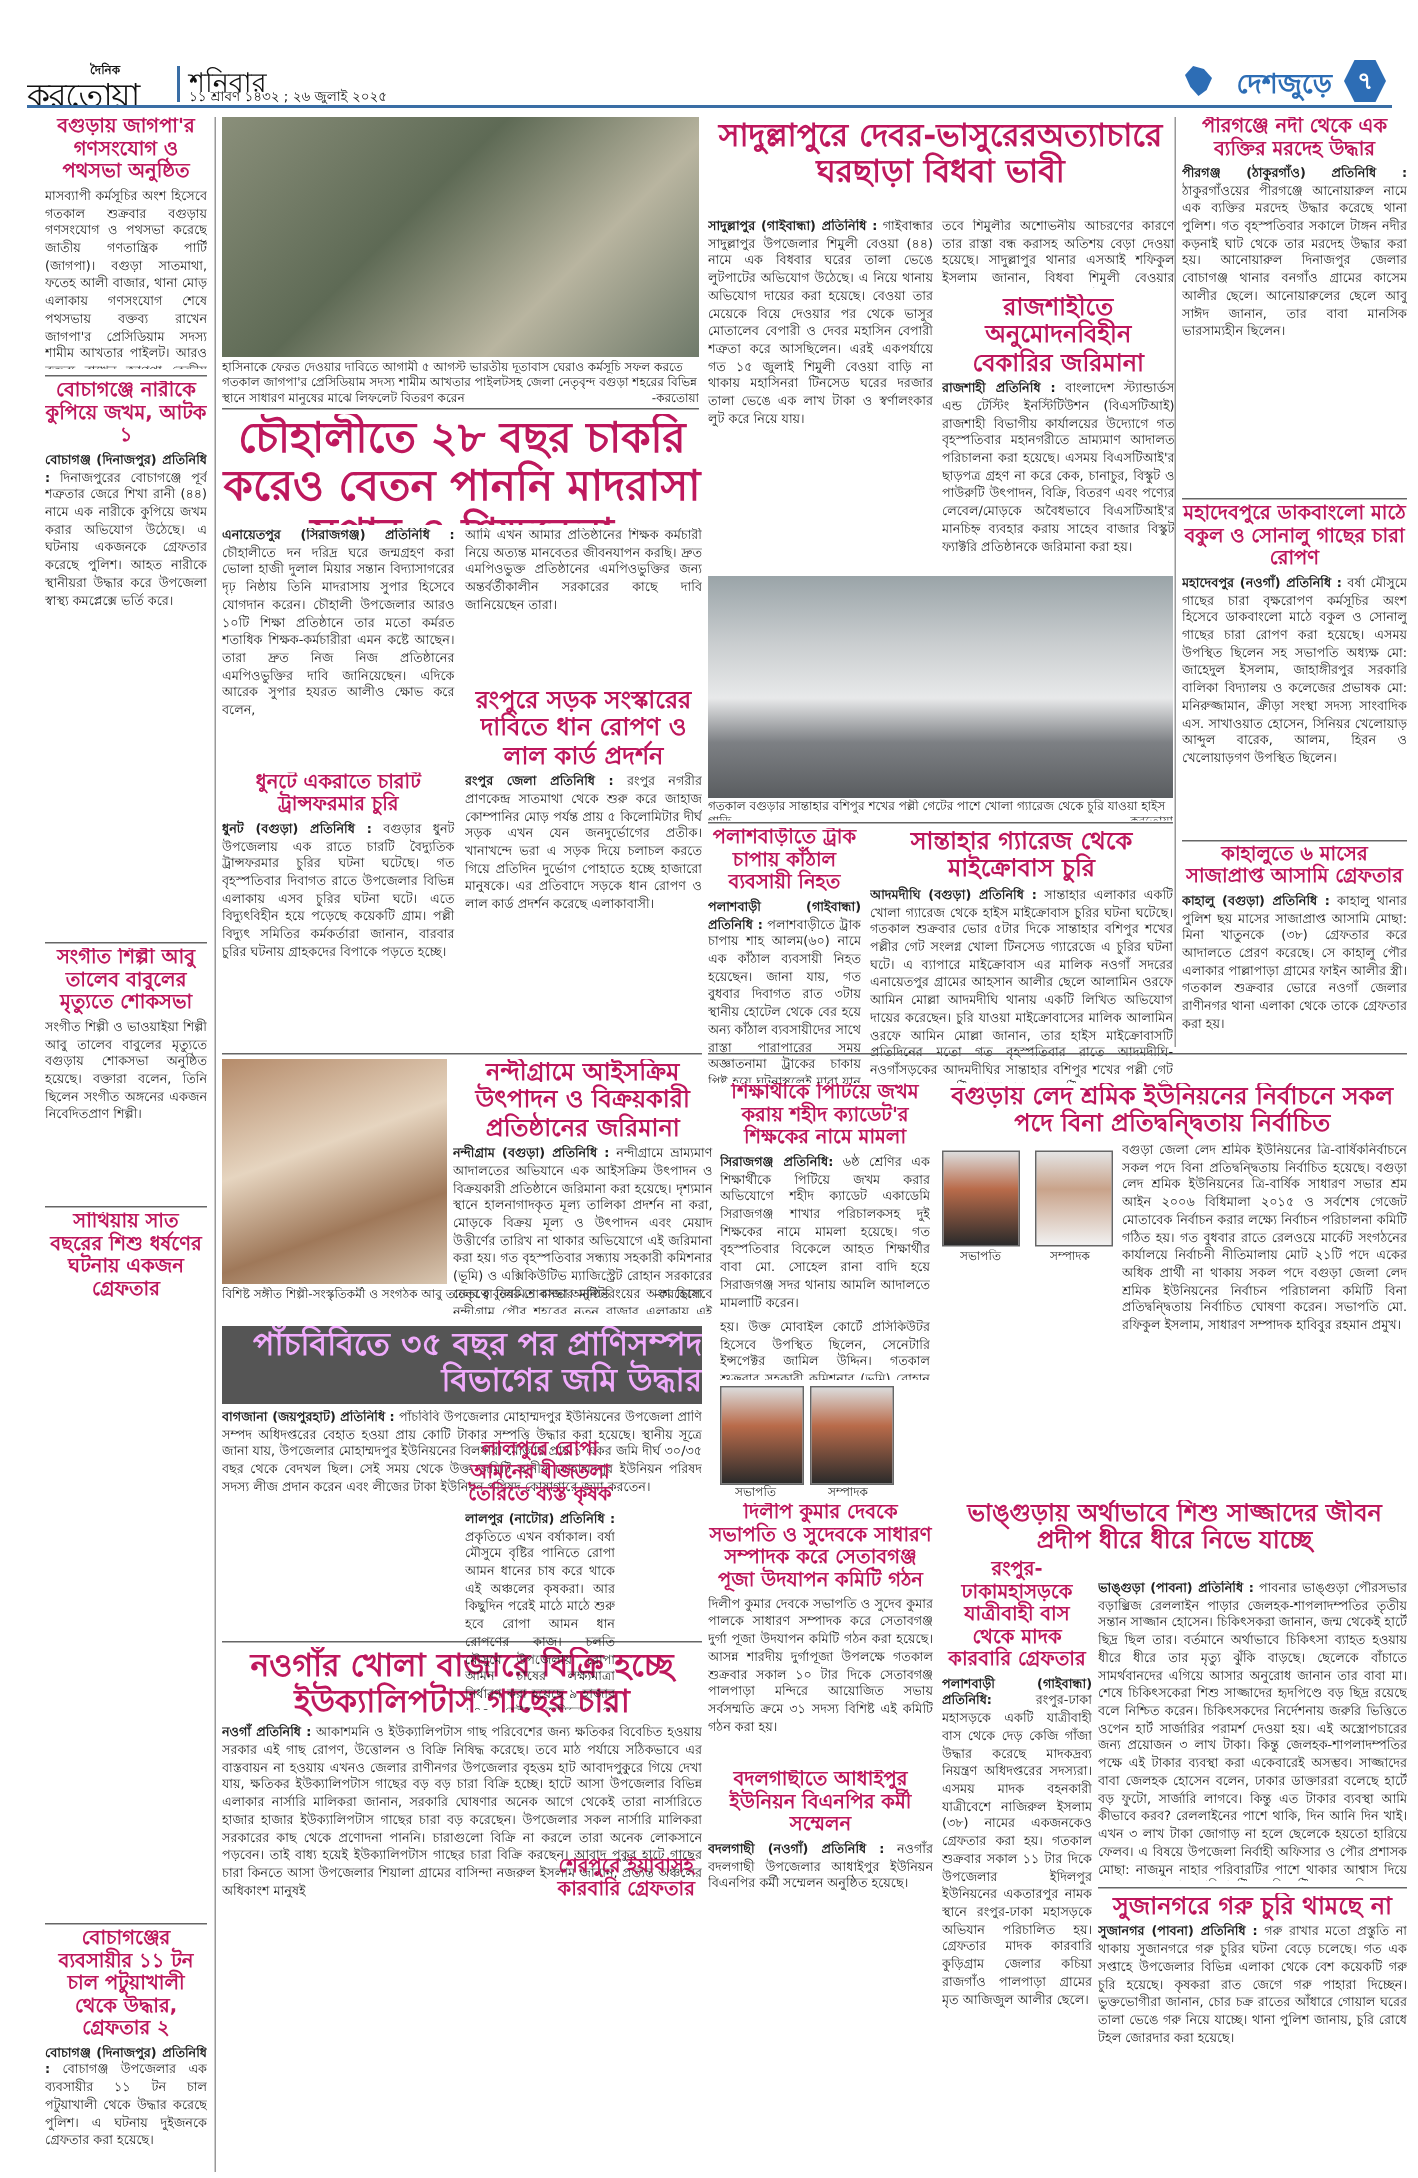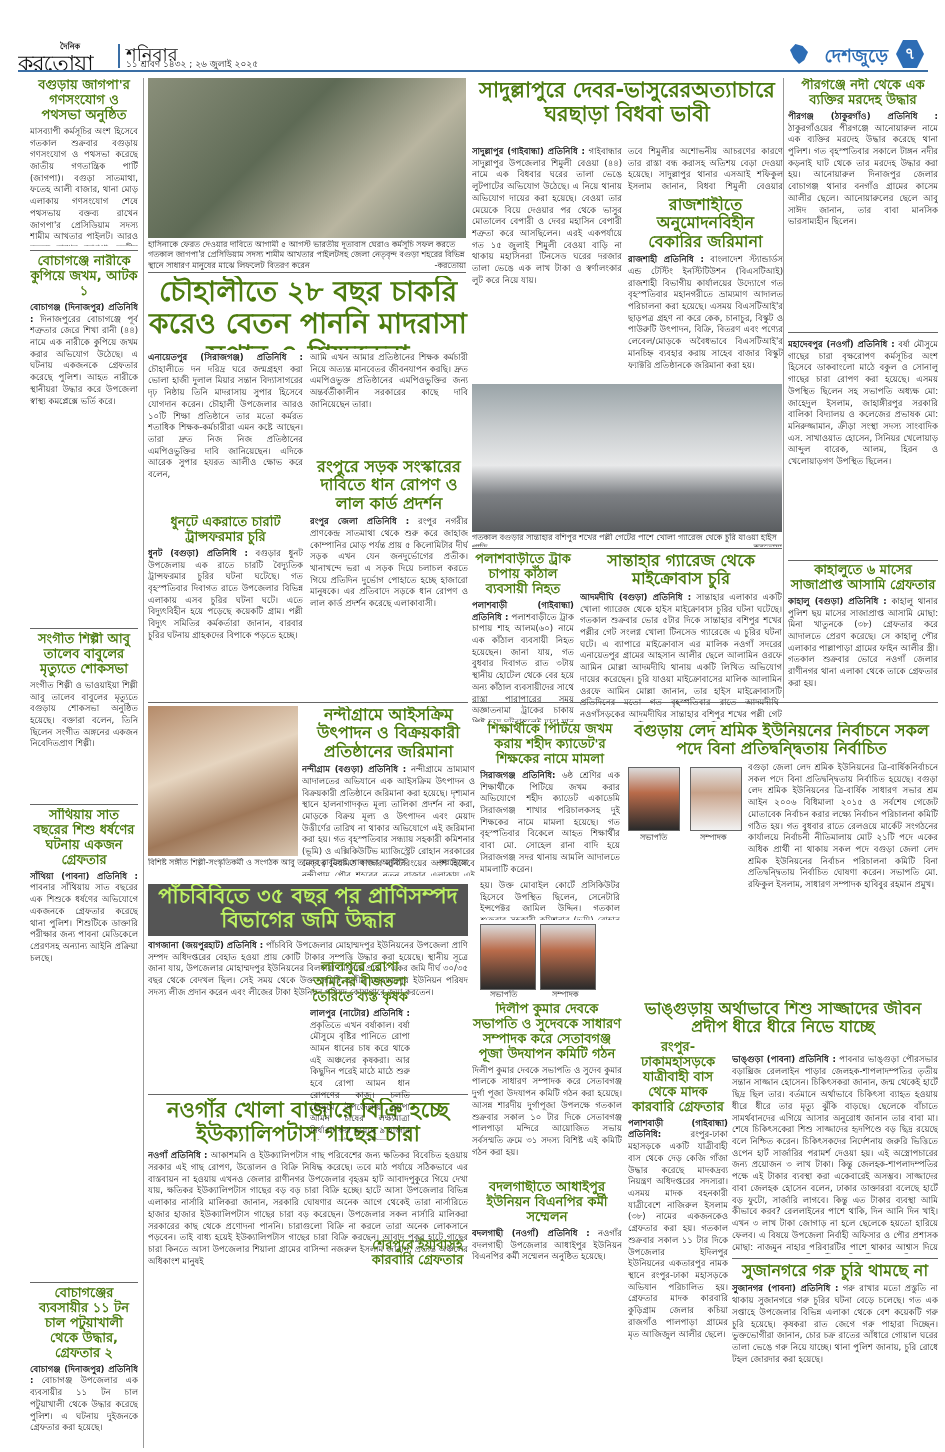--- a/index.html
+++ b/index.html
@@ -10,21 +10,21 @@
   .logo-small { position:absolute; left: 42px; top: 0px; font-size: 8px; font-weight: bold; }
   .logo { position:absolute; left: 0; top: 6px; font-size: 22px; font-weight: 400; letter-spacing: -1px; }
   .mast-sep { position:absolute; left: 100px; top: 4px; width: 2px; height: 24px; background:#3a6ea5; }
   .mast-day { position:absolute; left: 108px; top: 1px; font-size: 18px; }
   .mast-date { position:absolute; left: 108px; top: 17px; font-size: 9px; }
   .section-name { position:absolute; right: 40px; top: 2px; font-size: 18px; color:#2d6db5; font-weight:bold; }
   .map-icon { position:absolute; right: 120px; top: 4px; width: 18px; height: 20px; background:#2d6db5; clip-path: polygon(30% 0,70% 10%,100% 40%,80% 80%,50% 100%,20% 70%,0 30%); }
   .page-num { position:absolute; right: 4px; top: 0; width: 28px; height: 28px; background:#2d6db5; color:#fff; font-size: 16px; font-weight:bold; text-align:center; line-height:28px; clip-path: polygon(25% 0,75% 0,100% 50%,75% 100%,25% 100%,0 50%); }
   .col-rule { position:absolute; width:1px; background:#999; }
   .hr { position:absolute; height:1px; background:#666; }
-  .hl { font-weight: bold; text-align: center; line-height: 1.15; color:#4d7c0f; }
+  .hl { font-weight: bold; text-align: center; line-height: 1.15; color:#be185d; }
   .hl-xl { font-size: 28px; }
   .hl-l { font-size: 21px; }
   .hl-m { font-size: 16px; }
   .hl-s { font-size: 13px; }
   .body { font-size: 8.5px; line-height: 1.38; text-align: justify; color:#222; }
   .body b { font-weight: bold; }
   .photo { background: linear-gradient(135deg,#8a8f7a,#5e6a55 40%,#b9b5a0 70%,#6f7a6a); }
   .photo.van { background: linear-gradient(180deg,#9aa4a8 0%,#c9cdcf 30%,#e8e9ea 55%,#7d8084 75%,#5a5d60 100%); }
   .photo.room { background: linear-gradient(160deg,#b58b6a,#e6d5c0 40%,#9f7859 70%,#d9c7b2); }
   .portrait { background: linear-gradient(180deg,#dcdcdc 0%,#b96b4a 40%,#2b2b2b 100%); border:1px solid #666; }
@@ -62,21 +62,20 @@
 <div class="hr" style="left:30px;top:628px;width:108px;"></div>
 
 <div class="abs" style="left:30px;top:632px;width:108px;height:168px;">
   <div class="hl hl-s">সংগীত শিল্পী আবু তালেব বাবুলের মৃত্যুতে শোকসভা</div>
   <div class="body" style="margin-top:3px;">সংগীত শিল্পী ও ভাওয়াইয়া শিল্পী আবু তালেব বাবুলের মৃত্যুতে বগুড়ায় শোকসভা অনুষ্ঠিত হয়েছে। বক্তারা বলেন, তিনি ছিলেন সংগীত অঙ্গনের একজন নিবেদিতপ্রাণ শিল্পী।</div>
 </div>
 <div class="hr" style="left:30px;top:804px;width:108px;"></div>
 
 <div class="abs" style="left:30px;top:808px;width:108px;height:470px;">
   <div class="hl hl-s">সাঁথিয়ায় সাত বছরের শিশু ধর্ষণের ঘটনায় একজন গ্রেফতার</div>
-  <div class="body" style="margin-top:3px;"><b>সাঁথিয়া (পাবনা) প্রতিনিধি :</b> <span>পাবনার সাঁথিয়ায় সাত বছরের এক শিশুকে ধর্ষণের অভিযোগে একজনকে গ্রেফতার করেছে থানা পুলিশ। শিশুটিকে ডাক্তারি পরীক্ষার জন্য পাবনা মেডিকেলে প্রেরণসহ অন্যান্য আইনি প্রক্রিয়া চলছে।</span></div>
 </div>
 <div class="hr" style="left:30px;top:1282px;width:108px;"></div>
 
 <div class="abs" style="left:30px;top:1286px;width:108px;height:160px;">
   <div class="hl hl-s">বোচাগঞ্জের ব্যবসায়ীর ১১ টন চাল পটুয়াখালী থেকে উদ্ধার, গ্রেফতার ২</div>
   <div class="body" style="margin-top:3px;"><b>বোচাগঞ্জ (দিনাজপুর) প্রতিনিধি :</b> <span>বোচাগঞ্জ উপজেলার এক ব্যবসায়ীর ১১ টন চাল পটুয়াখালী থেকে উদ্ধার করেছে পুলিশ। এ ঘটনায় দুইজনকে গ্রেফতার করা হয়েছে।</span></div>
 </div>
 
 <div class="abs photo" style="left:148px;top:78px;width:318px;height:160px;"></div>
 <div class="abs caption" style="left:148px;top:240px;width:318px;height:30px;">
@@ -114,21 +113,21 @@
 
 <div class="abs" style="left:302px;top:706px;width:173px;height:170px;">
   <div class="hl hl-m">নন্দীগ্রামে আইসক্রিম উৎপাদন ও বিক্রয়কারী প্রতিষ্ঠানের জরিমানা</div>
   <div class="body" style="margin-top:3px;"><b>নন্দীগ্রাম (বগুড়া) প্রতিনিধি :</b> <span>নন্দীগ্রামে ভ্রাম্যমাণ আদালতের অভিযানে এক আইসক্রিম উৎপাদন ও বিক্রয়কারী প্রতিষ্ঠানে জরিমানা করা হয়েছে। দৃশ্যমান স্থানে হালনাগাদকৃত মূল্য তালিকা প্রদর্শন না করা, মোড়কে বিক্রয় মূল্য ও উৎপাদন এবং মেয়াদ উত্তীর্ণের তারিখ না থাকার অভিযোগে এই জরিমানা করা হয়। গত বৃহস্পতিবার সন্ধ্যায় সহকারী কমিশনার (ভূমি) ও এক্সিকিউটিভ ম্যাজিস্ট্রেট রোহান সরকারের নেতৃত্বে নিয়মিত বাজার মনিটরিংয়ের অংশ হিসেবে নন্দীগ্রাম পৌর শহরের নতুন বাজার এলাকায় এই অভিযান পরিচালনা করা হয়।</span></div>
 </div>
 <div class="abs" style="left:480px;top:880px;width:140px;height:40px;">
   <div class="body">হয়। উক্ত মোবাইল কোর্টে প্রসিকিউটর হিসেবে উপস্থিত ছিলেন, সেনেটারি ইন্সপেক্টর জামিল উদ্দিন। গতকাল শুক্রবার সহকারী কমিশনার (ভূমি) রোহান সরকার এ তথ্য নিশ্চিত করে বলেন, জনস্বাস্থ্য ও ভোক্তা অধিকার সুরক্ষায় এ ধরনের অভিযান নিয়মিত চলবে।</div>
 </div>
 
 <div class="abs boxed-hl" style="left:148px;top:884px;width:320px;height:52px;">
-  <div class="hl hl-l" style="color:#bef264;">পাঁচবিবিতে ৩৫ বছর পর প্রাণিসম্পদ বিভাগের জমি উদ্ধার</div>
+  <div class="hl hl-l" style="color:#f0abfc;text-align:right;">পাঁচবিবিতে ৩৫ বছর পর প্রাণিসম্পদ বিভাগের জমি উদ্ধার</div>
 </div>
 <div class="abs" style="left:148px;top:940px;width:320px;height:150px;">
   <div class="body"><b>বাগজানা (জয়পুরহাট) প্রতিনিধি :</b> <span>পাঁচবিবি উপজেলার মোহাম্মদপুর ইউনিয়নের উপজেলা প্রাণি সম্পদ অধিদপ্তরের বেহাত হওয়া প্রায় কোটি টাকার সম্পত্তি উদ্ধার করা হয়েছে। স্থানীয় সূত্রে জানা যায়, উপজেলার মোহাম্মদপুর ইউনিয়নের বিলধারা মৌজায় প্রায় ১ একর জমি দীর্ঘ ৩০/৩৫ বছর থেকে বেদখল ছিল। সেই সময় থেকে উক্ত জমিটি স্থানীয় মোহাম্মদপুর ইউনিয়ন পরিষদ সদস্য লীজ প্রদান করেন এবং লীজের টাকা ইউনিয়ন পরিষদ কোষাগারে জমা করতেন।</span></div>
 </div>
 <div class="hr" style="left:148px;top:1094px;width:320px;"></div>
 
 <div class="abs" style="left:148px;top:1098px;width:320px;height:350px;">
   <div class="hl hl-l">নওগাঁর খোলা বাজারে বিক্রি হচ্ছে ইউক্যালিপটাস গাছের চারা</div>
   <div class="body" style="margin-top:4px;"><b>নওগাঁ প্রতিনিধি :</b> <span>আকাশমনি ও ইউক্যালিপটাস গাছ পরিবেশের জন্য ক্ষতিকর বিবেচিত হওয়ায় সরকার এই গাছ রোপণ, উত্তোলন ও বিক্রি নিষিদ্ধ করেছে। তবে মাঠ পর্যায়ে সঠিকভাবে এর বাস্তবায়ন না হওয়ায় এখনও জেলার রাণীনগর উপজেলার বৃহত্তম হাট আবাদপুকুরে গিয়ে দেখা যায়, ক্ষতিকর ইউক্যালিপটাস গাছের বড় বড় চারা বিক্রি হচ্ছে। হাটে আসা উপজেলার বিভিন্ন এলাকার নার্সারি মালিকরা জানান, সরকারি ঘোষণার অনেক আগে থেকেই তারা নার্সারিতে হাজার হাজার ইউক্যালিপটাস গাছের চারা বড় করেছেন। উপজেলার সকল নার্সারি মালিকরা সরকারের কাছ থেকে প্রণোদনা পাননি। চারাগুলো বিক্রি না করলে তারা অনেক লোকসানে পড়বেন। তাই বাধ্য হয়েই ইউক্যালিপটাস গাছের চারা বিক্রি করছেন। আবাদ পুকুর হাটে গাছের চারা কিনতে আসা উপজেলার শিয়ালা গ্রামের বাসিন্দা নজরুল ইসলাম জানান, প্রত্যন্ত অঞ্চলের অধিকাংশ মানুষই</span></div>
 </div>
@@ -165,20 +164,21 @@
   <div class="body" style="margin-top:3px;"><b>আদমদীঘি (বগুড়া) প্রতিনিধি :</b> <span>সান্তাহার এলাকার একটি খোলা গ্যারেজ থেকে হাইস মাইক্রোবাস চুরির ঘটনা ঘটেছে। গতকাল শুক্রবার ভোর ৫টার দিকে সান্তাহার বশিপুর শখের পল্লীর গেট সংলগ্ন খোলা টিনসেড গ্যারেজে এ চুরির ঘটনা ঘটে। এ ব্যাপারে মাইক্রোবাস এর মালিক নওগাঁ সদরের এনায়েতপুর গ্রামের আহসান আলীর ছেলে আলামিন ওরফে আমিন মোল্লা আদমদীঘি থানায় একটি লিখিত অভিযোগ দায়ের করেছেন। চুরি যাওয়া মাইক্রোবাসের মালিক আলামিন ওরফে আমিন মোল্লা জানান, তার হাইস মাইক্রোবাসটি প্রতিদিনের মতো গত বৃহস্পতিবার রাতে আদমদীঘি-নওগাঁসড়কের আদমদীঘির সান্তাহার বশিপুর শখের পল্লী গেট সংলগ্ন স্থানে একটি খোলা গ্যারেজের টিনসেডে রেখে বাড়ি যান তিনি। পরদিন শুক্রবার ভোরে গ্যারেজে এসে</span></div>
 </div>
 
 <div class="abs" style="left:788px;top:78px;width:150px;height:250px;">
   <div class="hl hl-s">পীরগঞ্জে নদী থেকে এক ব্যক্তির মরদেহ উদ্ধার</div>
   <div class="body" style="margin-top:3px;"><b>পীরগঞ্জ (ঠাকুরগাঁও) প্রতিনিধি :</b> <span>ঠাকুরগাঁওয়ের পীরগঞ্জে আনোয়ারুল নামে এক ব্যক্তির মরদেহ উদ্ধার করেছে থানা পুলিশ। গত বৃহস্পতিবার সকালে টাঙ্গন নদীর কড়নাই ঘাট থেকে তার মরদেহ উদ্ধার করা হয়। আনোয়ারুল দিনাজপুর জেলার বোচাগঞ্জ থানার বনগাঁও গ্রামের কাসেম আলীর ছেলে। আনোয়ারুলের ছেলে আবু সাঈদ জানান, তার বাবা মানসিক ভারসাম্যহীন ছিলেন।</span></div>
 </div>
 <div class="hr" style="left:788px;top:332px;width:150px;"></div>
 
 <div class="abs" style="left:788px;top:336px;width:150px;height:222px;">
+  <div class="hl hl-s">মহাদেবপুরে ডাকবাংলো মাঠে বকুল ও সোনালু গাছের চারা রোপণ</div>
   <div class="body" style="margin-top:3px;"><b>মহাদেবপুর (নওগাঁ) প্রতিনিধি :</b> <span>বর্ষা মৌসুমে গাছের চারা বৃক্ষরোপণ কর্মসূচির অংশ হিসেবে ডাকবাংলো মাঠে বকুল ও সোনালু গাছের চারা রোপণ করা হয়েছে। এসময় উপস্থিত ছিলেন সহ সভাপতি অধ্যক্ষ মো: জাহেদুল ইসলাম, জাহাঙ্গীরপুর সরকারি বালিকা বিদ্যালয় ও কলেজের প্রভাষক মো: মনিরুজ্জামান, ক্রীড়া সংস্থা সদস্য সাংবাদিক এস. সাখাওয়াত হোসেন, সিনিয়র খেলোয়াড় আব্দুল বারেক, আলম, হিরন ও খেলোয়াড়গণ উপস্থিত ছিলেন।</span></div>
 </div>
 <div class="hr" style="left:788px;top:560px;width:150px;"></div>
 
 <div class="abs" style="left:788px;top:563px;width:150px;height:135px;">
   <div class="hl hl-s">কাহালুতে ৬ মাসের সাজাপ্রাপ্ত আসামি গ্রেফতার</div>
   <div class="body" style="margin-top:3px;"><b>কাহালু (বগুড়া) প্রতিনিধি :</b> <span>কাহালু থানার পুলিশ ছয় মাসের সাজাপ্রাপ্ত আসামি মোছা: মিনা খাতুনকে (৩৮) গ্রেফতার করে আদালতে প্রেরণ করেছে। সে কাহালু পৌর এলাকার পাল্লাপাড়া গ্রামের ফাইন আলীর স্ত্রী। গতকাল শুক্রবার ভোরে নওগাঁ জেলার রাণীনগর থানা এলাকা থেকে তাকে গ্রেফতার করা হয়।</span></div>
 </div>
 <div class="hr" style="left:472px;top:702px;width:466px;"></div>
 

